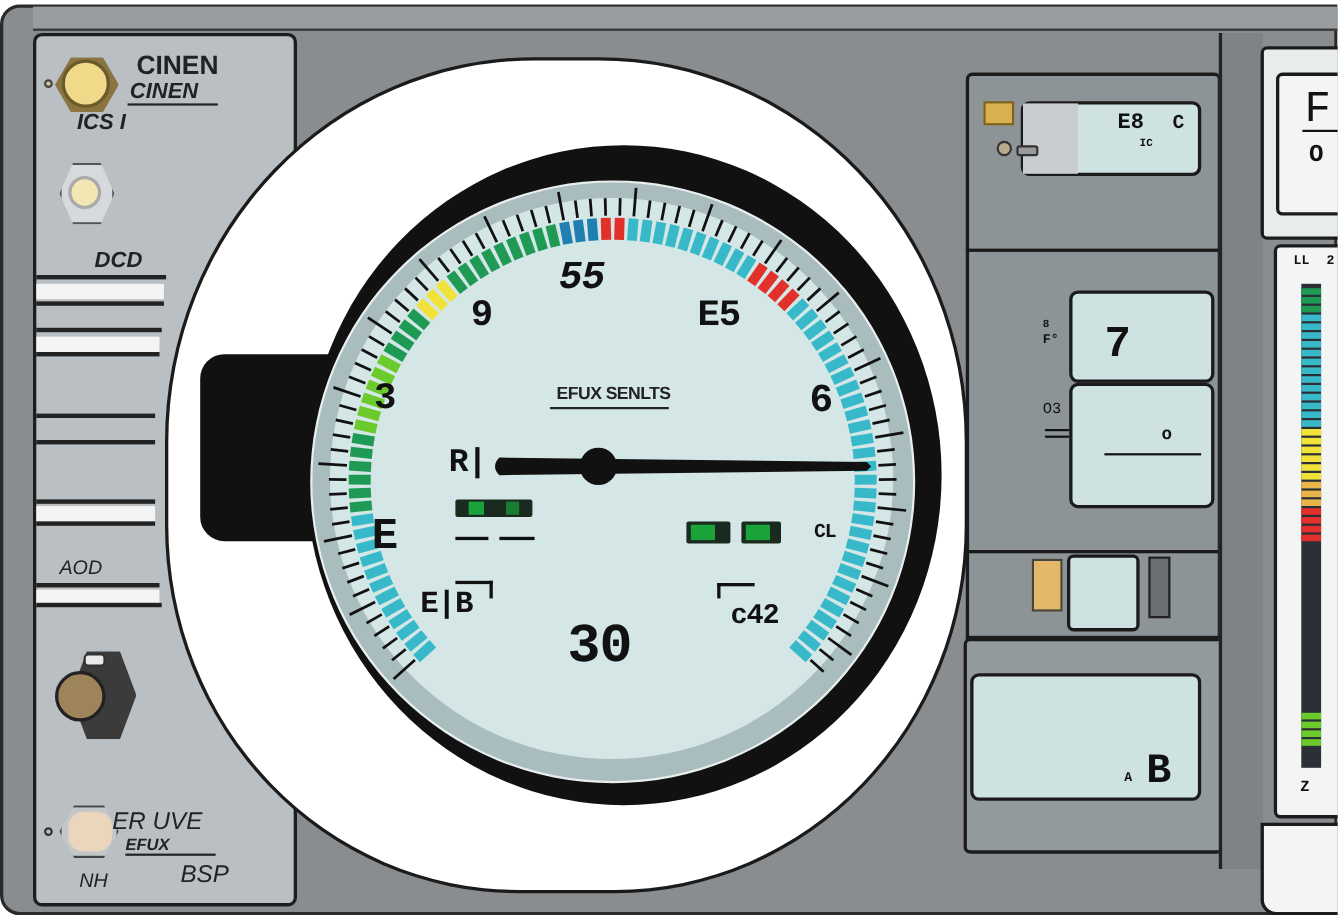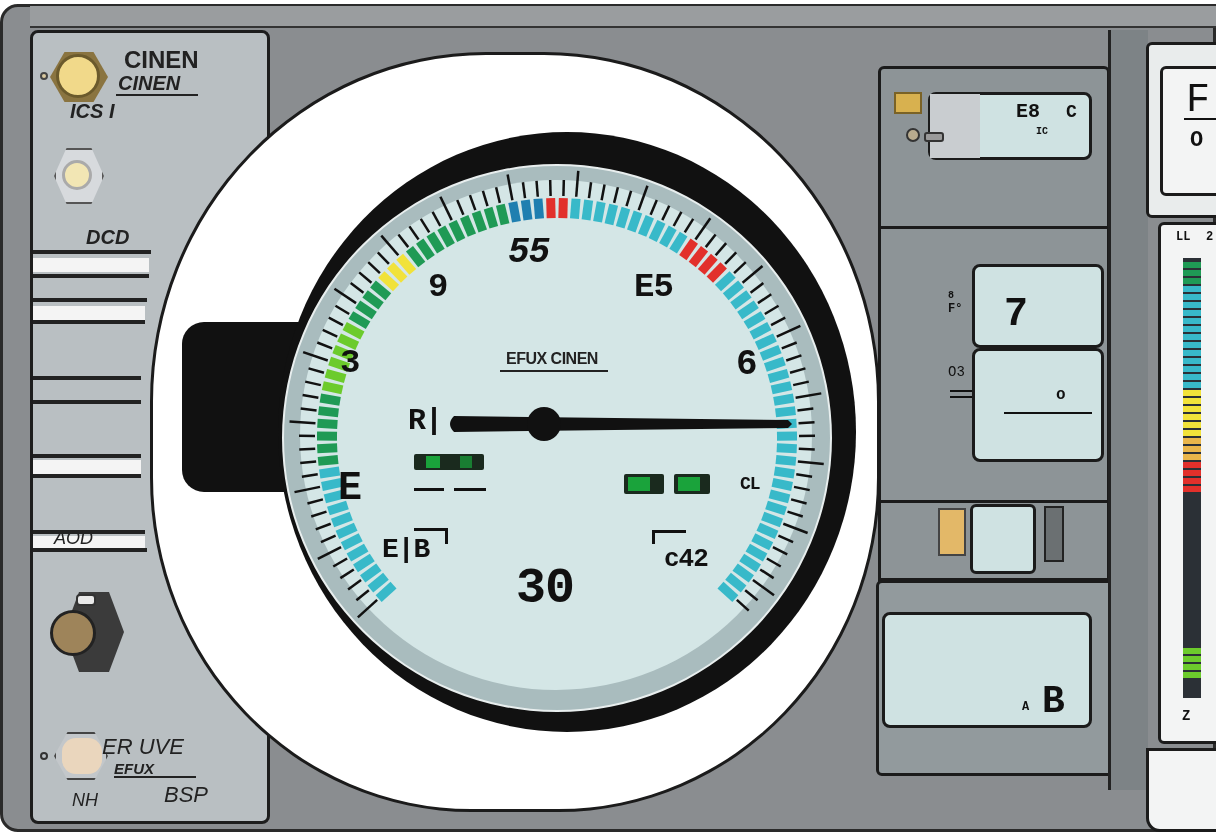--- a/index.html
+++ b/index.html
@@ -137,21 +137,21 @@
   <div class="stripe" style="top:70px;width:112px;"></div>
   <div class="stripe" style="top:126px;width:108px;"></div>
   <div class="stripe" style="top:150px;width:108px;"></div>
   <div class="stripe" style="top:204px;width:108px;"></div>
   <div class="stripe-light" style="top:210px;width:108px;"></div>
   <div class="stripe" style="top:224px;width:108px;"></div>
   <div class="stripe" style="top:280px;width:112px;"></div>
   <div class="stripe-light" style="top:286px;width:112px;"></div>
   <div class="stripe" style="top:298px;width:114px;"></div>
 </div>
-<div class="label italic" style="left:54px;top:528px;font-size:18px;font-weight:normal;">AOD</div>
+<div class="label italic" style="left:54px;top:506px;font-size:18px;font-weight:normal;">AOD</div>
 
 <div class="hex" style="left:64px;top:592px;width:60px;height:80px;background:#3b3b3b;"></div>
 <div class="abs" style="left:76px;top:594px;width:20px;height:12px;background:#e9e9e9;border-radius:4px;border:2px solid #333;"></div>
 <div class="knob" style="left:50px;top:610px;width:46px;height:46px;background:#9e845a;border-color:#222;"></div>
 
 <div class="hex" style="left:54px;top:732px;width:54px;height:48px;background:#c3c7ca;border:2px solid #444;"></div>
 <div class="abs" style="left:62px;top:738px;width:40px;height:36px;border-radius:14px;background:#ead6bd;"></div>
 <div class="abs" style="left:40px;top:752px;width:8px;height:8px;border-radius:50%;border:2px solid #333;"></div>
 <div class="label italic" style="left:102px;top:734px;font-size:22px;font-weight:normal;">ER UVE</div>
 <div class="label italic" style="left:114px;top:760px;font-size:15px;">EFUX</div>
@@ -349,21 +349,21 @@
     </g>
 </svg>
 
 <div class="dial-num" style="left:508px;top:232px;font-size:36px;font-style:italic;">55</div>
 <div class="dial-num" style="left:428px;top:268px;font-size:34px;">9</div>
 <div class="dial-num" style="left:634px;top:268px;font-size:34px;">E5</div>
 <div class="dial-num" style="left:340px;top:344px;font-size:34px;">3</div>
 <div class="dial-num" style="left:736px;top:344px;font-size:36px;">6</div>
 <div class="dial-num" style="left:338px;top:466px;font-size:40px;">E</div>
 
-<div class="label" style="left:506px;top:350px;font-size:16px;letter-spacing:-0.5px;">EFUX CINEN</div>
+<div class="label" style="left:506px;top:350px;font-size:16px;letter-spacing:-0.5px;">EFUX SENLTS</div>
 <div class="underline" style="left:500px;top:370px;width:108px;"></div>
 
 <svg class="abs" style="left:440px;top:398px;" width="360" height="52" viewBox="0 0 360 52">
   <path d="M14 18 L348 22 L352 26 L348 30 L14 34 Q6 26 14 18 Z" fill="#111"></path>
   <circle cx="104" cy="26" r="17" fill="#111"></circle>
 </svg>
 <div class="dial-num" style="left:408px;top:404px;font-size:30px;">R|</div>
 
 <div class="seg-box" style="left:414px;top:454px;width:70px;height:16px;">
   <div class="seg-fill" style="left:12px;top:2px;width:14px;height:12px;"></div>

